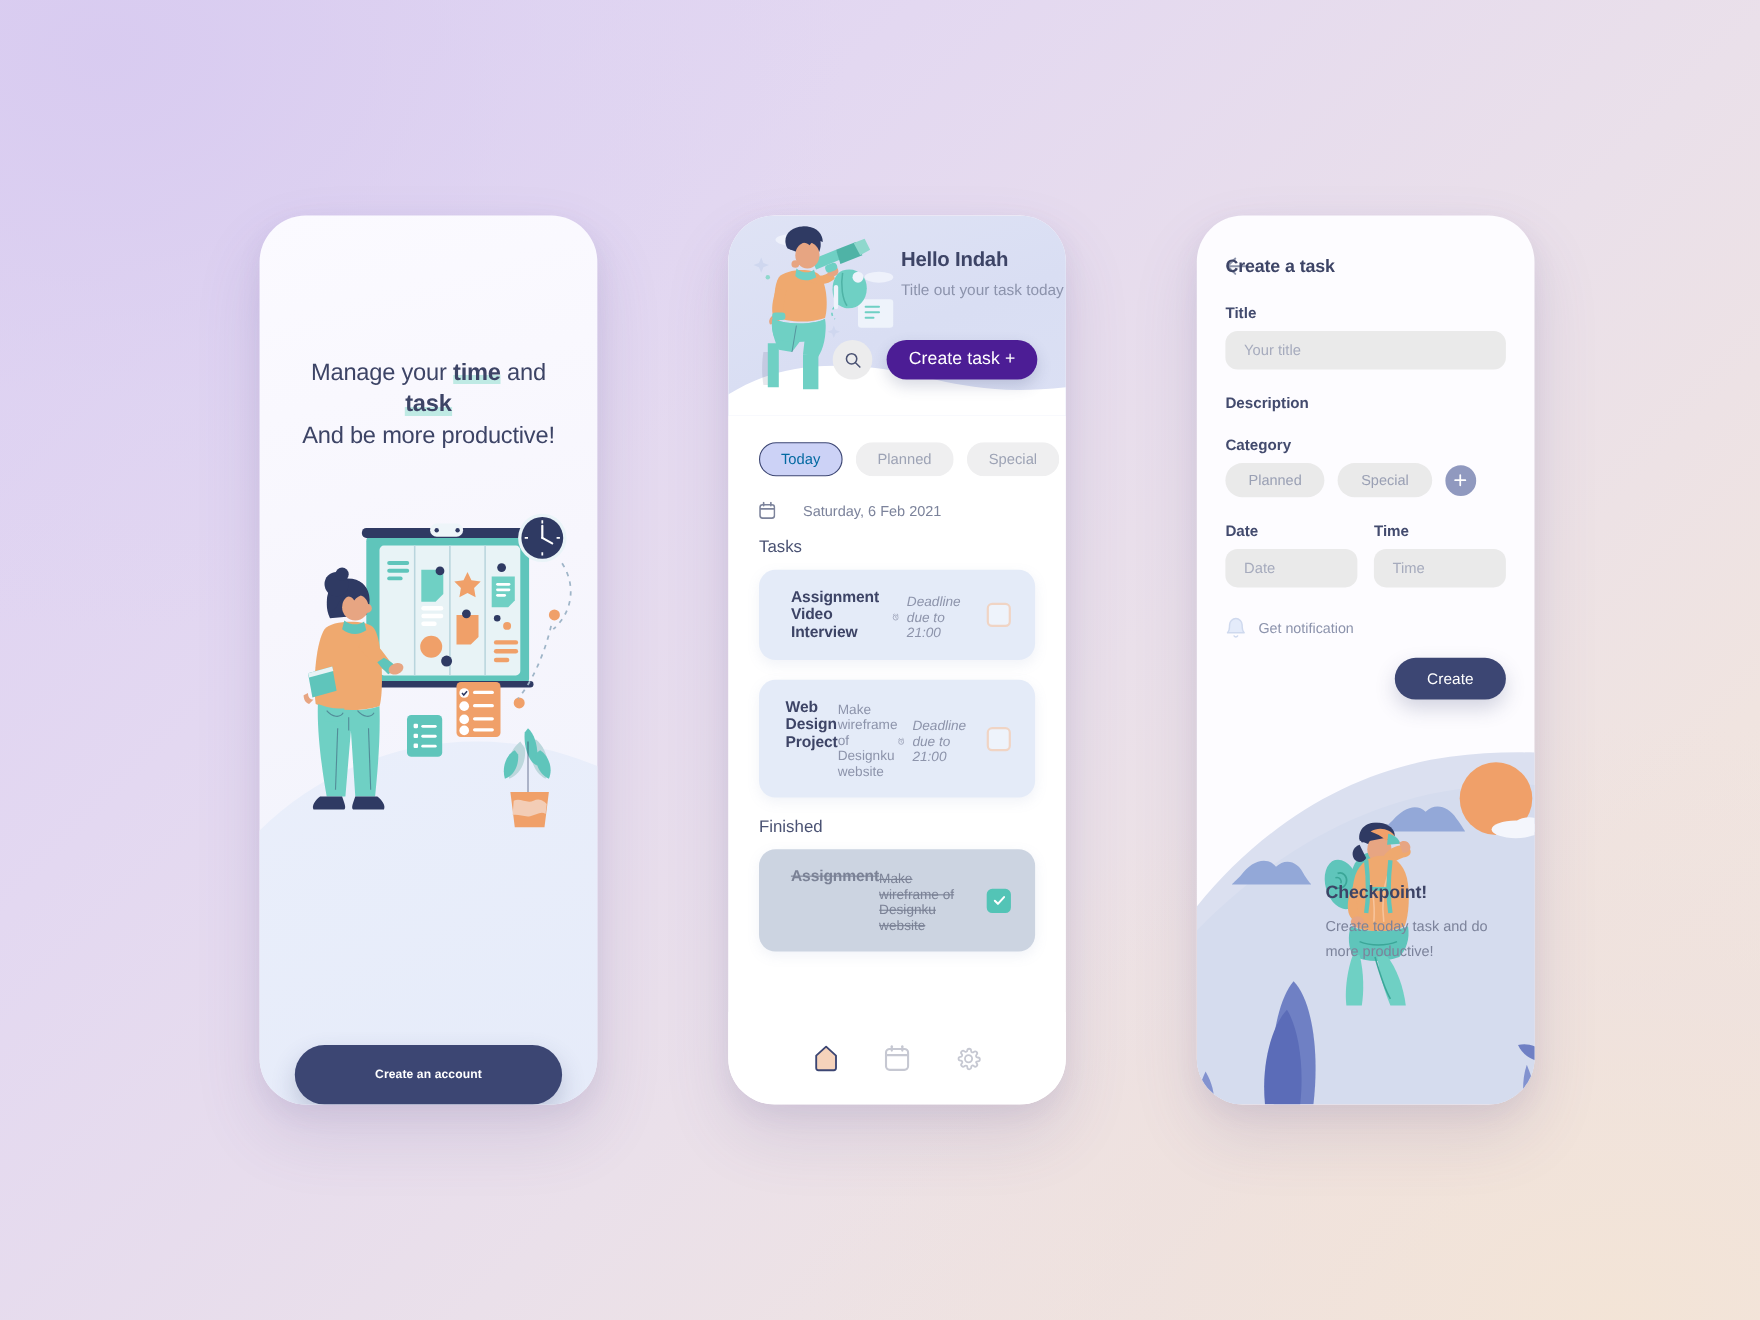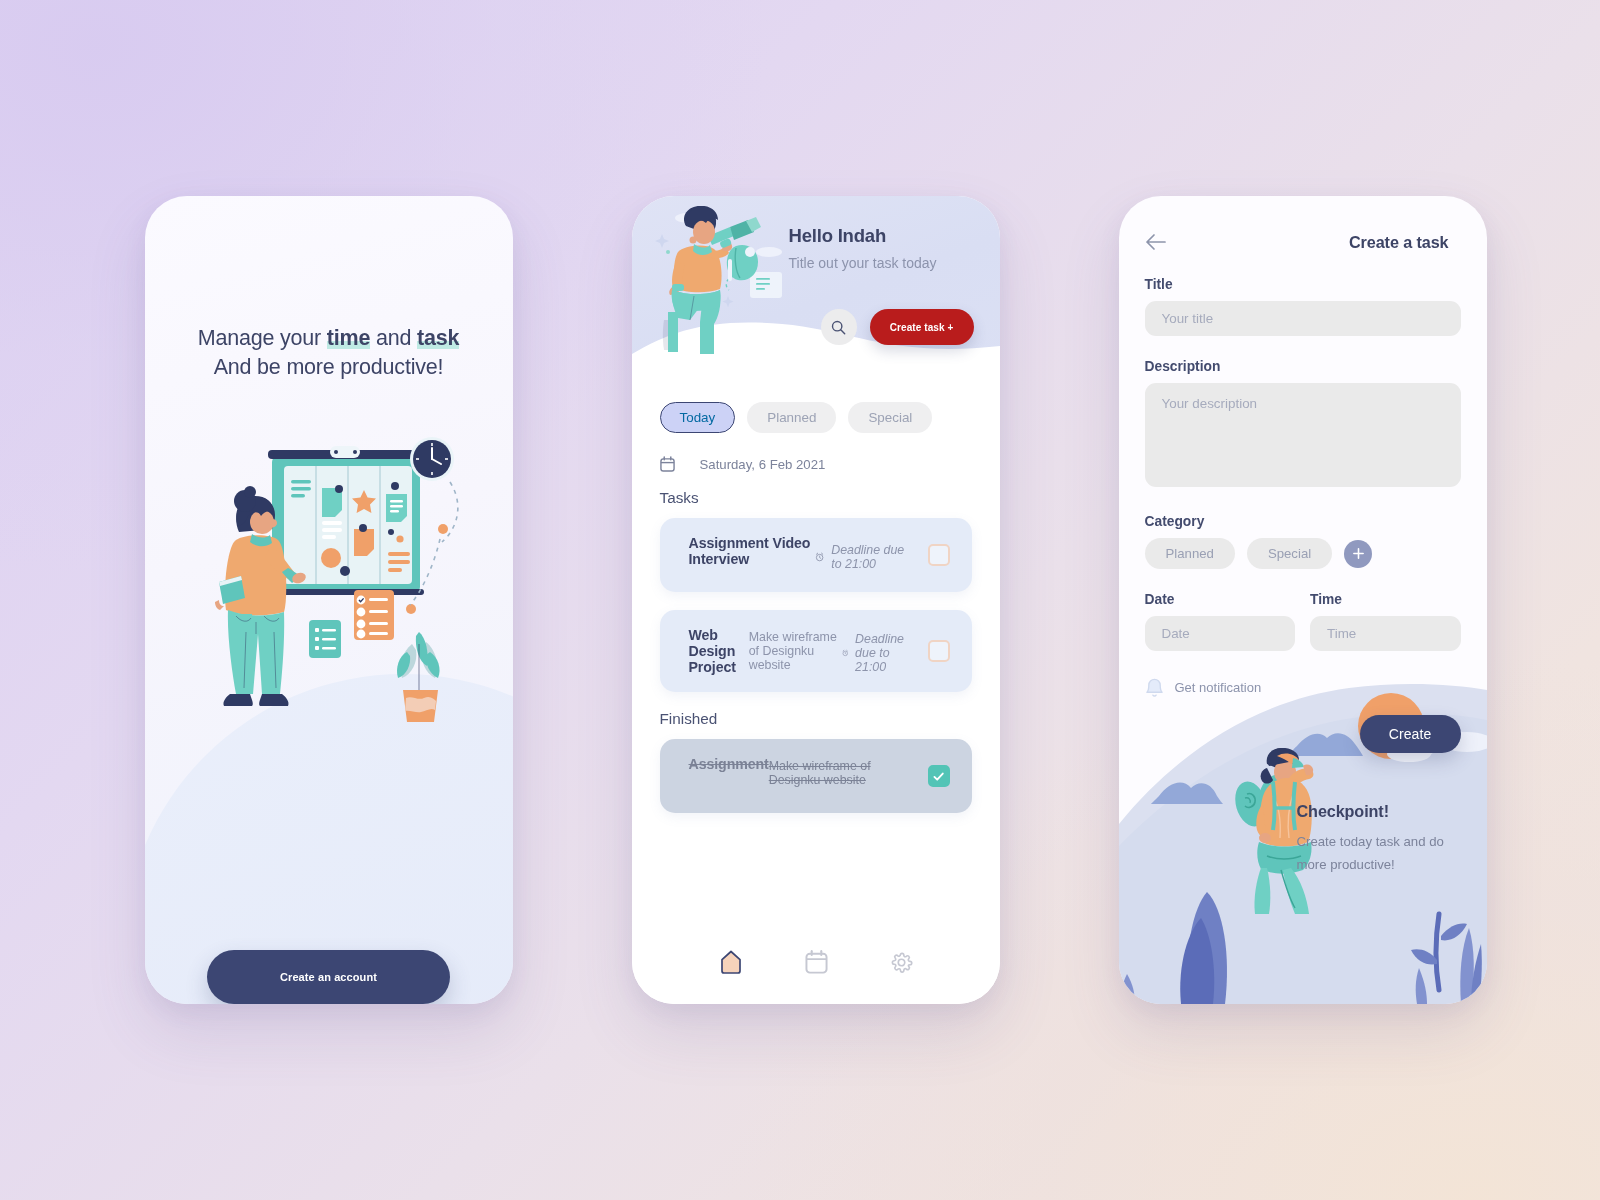--- a/index.html
+++ b/index.html
@@ -24,21 +24,21 @@
     inset: 0;
     display: flex;
     align-items: center;
     justify-content: center;
     gap: 88px;
   }
 
   
   .phone {
     position: relative;
-    width: 368px;
+    width: 307px;
     height: 808px;
     border-radius: 42px;
     background: #fbfaff;
     box-shadow:
       0 28px 60px rgba(92,78,140,0.14),
       0 8px 22px rgba(92,78,140,0.08);
     overflow: hidden;
     flex: 0 0 auto;
     margin-left: 31px;
   }
@@ -116,22 +116,22 @@
     position: absolute; right: 26px; top: 113px; z-index: 4;
     display: flex; align-items: center; gap: 13px;
   }
   .s2-search {
     width: 36px; height: 36px; border-radius: 50%;
     background: #ececed; border: none; cursor: pointer;
     display: flex; align-items: center; justify-content: center;
   }
   .s2-createtask {
     height: 36px; padding: 0 20px; border-radius: 18px;
-    background: #b91c1c; color: #fff; border: none; cursor: pointer;
-    font-size: 10px; font-weight: 700; letter-spacing: 0.1px;
+    background: #4c1d95; color: #fff; border: none; cursor: pointer;
+    font-size: 16px; font-weight: 400; letter-spacing: 0.1px;
     display:flex; align-items:center;
     box-shadow: 0 6px 14px rgba(60,70,115,0.2);
   }
 
   .s2-tabs { display: flex; gap: 12px; padding: 24px 28px 0; }
   .tab {
     height: 31px; padding: 0 19px; border-radius: 16px;
     font-size: 13.4px; cursor: pointer; border: 1.6px solid transparent;
     display:flex; align-items:center; background: #efeff0; color: #9da3b5;
     font-weight: 400;
@@ -178,21 +178,21 @@
     padding: 0 56px;
     background: #fff;
   }
   .navbtn { background:none; border:none; cursor:pointer; display:flex; align-items:center; justify-content:center; padding: 6px; }
 
   
   .s3 { background: #fdfcff; }
   .s3-top { position: relative; z-index: 5; padding: 34px 26px 0; }
   .s3-bar { display:flex; align-items:center; position: relative; height: 24px; }
   .s3-back { background:none; border:none; cursor:pointer; padding:0; display:flex; }
-  .s3-title { position:absolute; left:0; right:12px; text-align:right; font-size:16.2px; font-weight:700; color:#3d4466; letter-spacing:-0.1px; }
+  .s3-title { position:absolute; left:0; right:12px; text-align:left; font-size:16.2px; font-weight:700; color:#3d4466; letter-spacing:-0.1px; }
 
   .fld-label { font-size: 13.8px; font-weight: 700; color: #434b6e; margin: 23px 0 9px; }
   .fld {
     width: 100%; background: #eaeaea; border: none; border-radius: 11px;
     font-family: "Liberation Sans", sans-serif;
     font-size: 13.4px; color: #3d4466; padding: 0 17px; height: 35px; outline: none;
   }
   .fld::placeholder { color: #a6abbd; }
   textarea.fld { height: 104px; padding: 12px 17px; resize: none; line-height: 1.4; }
 
@@ -530,21 +530,20 @@
             <path d="M20 9H2M9 2L2 9l7 7" stroke="#8d94ab" stroke-width="1.7" fill="none" stroke-linecap="round" stroke-linejoin="round"></path>
           </svg>
         </button>
         <div class="s3-title">Create a task</div>
       </div>
 
       <div class="fld-label">Title</div>
       <input class="fld" type="text" placeholder="Your title" style="">
 
       <div class="fld-label">Description</div>
-      <textarea class="fld" placeholder="Your description" style=""></textarea>
 
       <div class="fld-label">Category</div>
       <div class="cats">
         <button class="cat">Planned</button>
         <button class="cat">Special</button>
         <button class="cat-add">
           <svg width="13" height="13" viewBox="0 0 14 14">
             <path d="M7 2v10M2 7h10" stroke="#ffffff" stroke-width="1.7" stroke-linecap="round"></path>
           </svg>
         </button>

